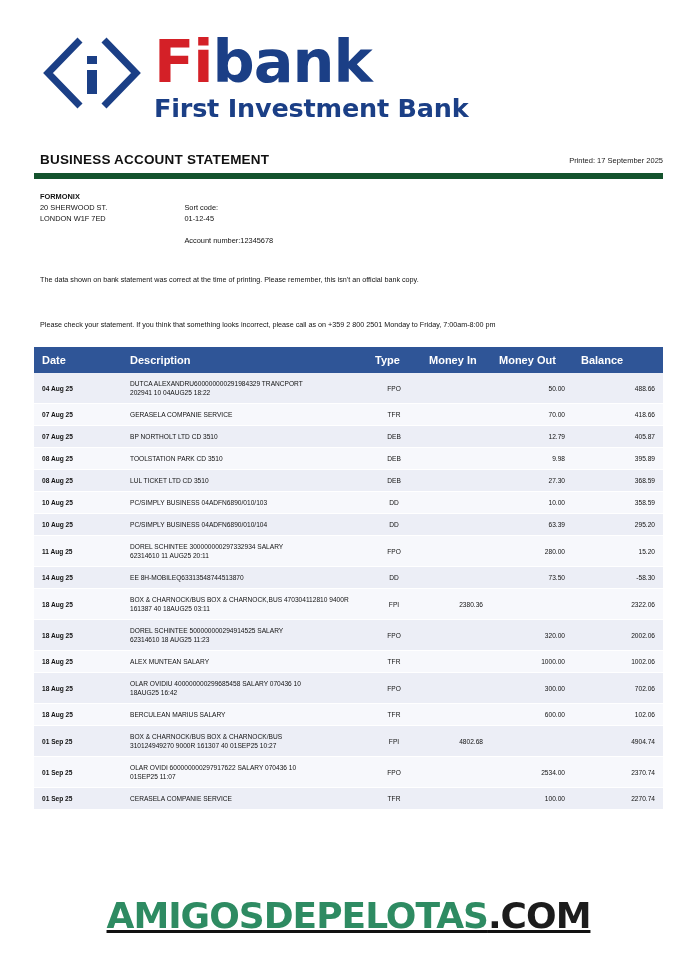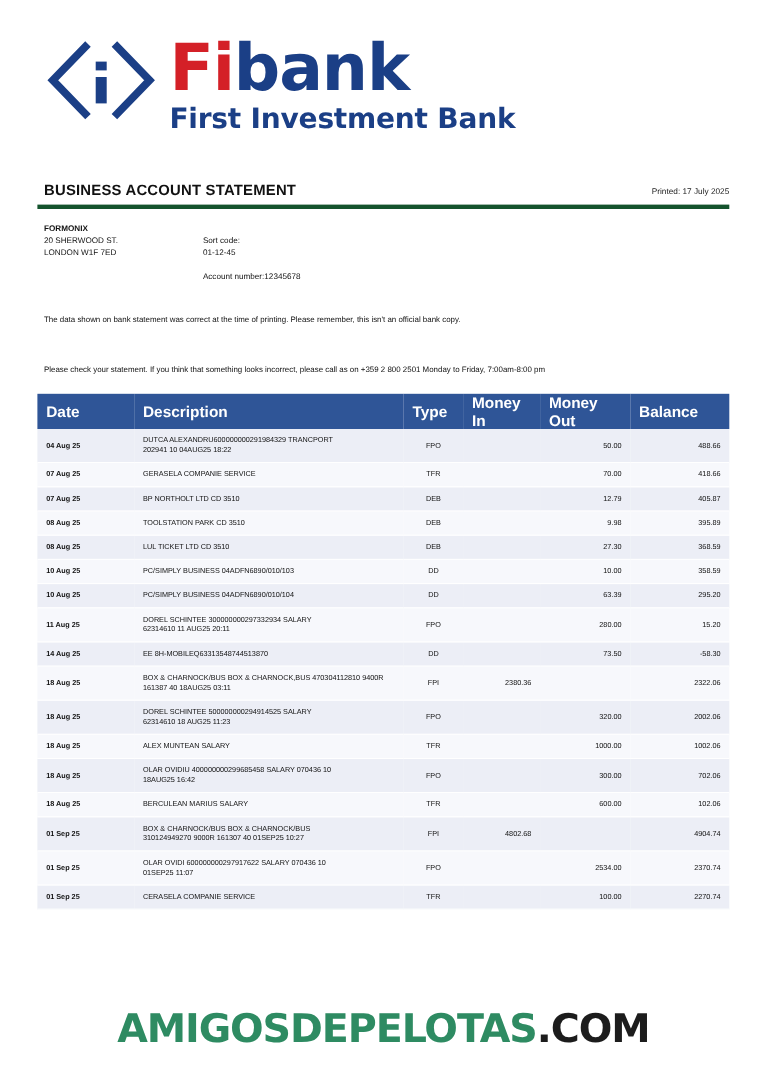--- a/index.html
+++ b/index.html
@@ -61,24 +61,24 @@
     color: #1b3f86;
     margin-top: 2px;
     letter-spacing: -0.2px;
   }
 
   
   .title-row {
     display: flex;
     align-items: flex-end;
     justify-content: space-between;
-    margin-top: 35px;
+    margin-top: 22px;
     padding-left: 6px;
     padding-bottom: 6px;
-    border-bottom: 4px solid #14532d;
+    border-bottom: 6px solid #14532d;
   }
   .stmt-title {
     font-size: 13.5px;
     font-weight: bold;
     letter-spacing: 0.2px;
     color: #111;
   }
   .printed {
     font-size: 7.5px;
     color: #222;
@@ -120,21 +120,21 @@
   table.stmt {
     margin-top: 18px;
     width: 629px;
     margin-left: 0px;
     border-collapse: collapse;
     table-layout: fixed;
   }
   table.stmt thead th {
     background: #2f5597;
     color: #ffffff;
-    font-size: 14px;
+    font-size: 11px;
     font-weight: bold;
     height: 26px;
     vertical-align: middle;
     padding: 0 8px;
     text-align: left;
   }
   table.stmt thead th.num { text-align: left; }
   table.stmt tbody td {
     font-size: 6.6px;
     color: #111;
@@ -148,26 +148,27 @@
   td.date { font-weight: bold; font-size: 6.8px; }
   td.type { text-align: center; }
   td.num { text-align: right; }
   td.desc { white-space: pre-line; }
 
   
   .watermark {
     position: absolute;
     left: 0;
     right: 0;
-    bottom: 12px;
+    bottom: 32px;
     text-align: center;
     font-family: "DejaVu Sans", sans-serif;
     font-weight: bold;
     font-size: 36px;
     letter-spacing: -1px;
+    text-decoration: underline;
   }
   .watermark .a { color: #2e8b62; }
   .watermark .b { color: #1c1c1c; }
 </style>
 </head>
 <body>
 
 <div class="page">
 
   <div class="logo-row">
@@ -186,21 +187,21 @@
     <div class="logo-text">
       <div class="logo-fi">
         <span class="red">Fi</span><span>bank</span>
       </div>
       <div class="logo-sub">First Investment Bank</div>
     </div>
   </div>
 
   <div class="title-row">
     <div class="stmt-title">BUSINESS ACCOUNT STATEMENT</div>
-    <div class="printed">Printed: 17 July 2025</div>
+    <div class="printed">Printed: 17 September 2025</div>
   </div>
 
   <div class="info-row">
     <div class="addr">
       <div class="name">FORMONIX</div>
       <div>20 SHERWOOD ST.</div>
       <div>LONDON W1F 7ED</div>
     </div>
     <div class="acct">
       <div>

